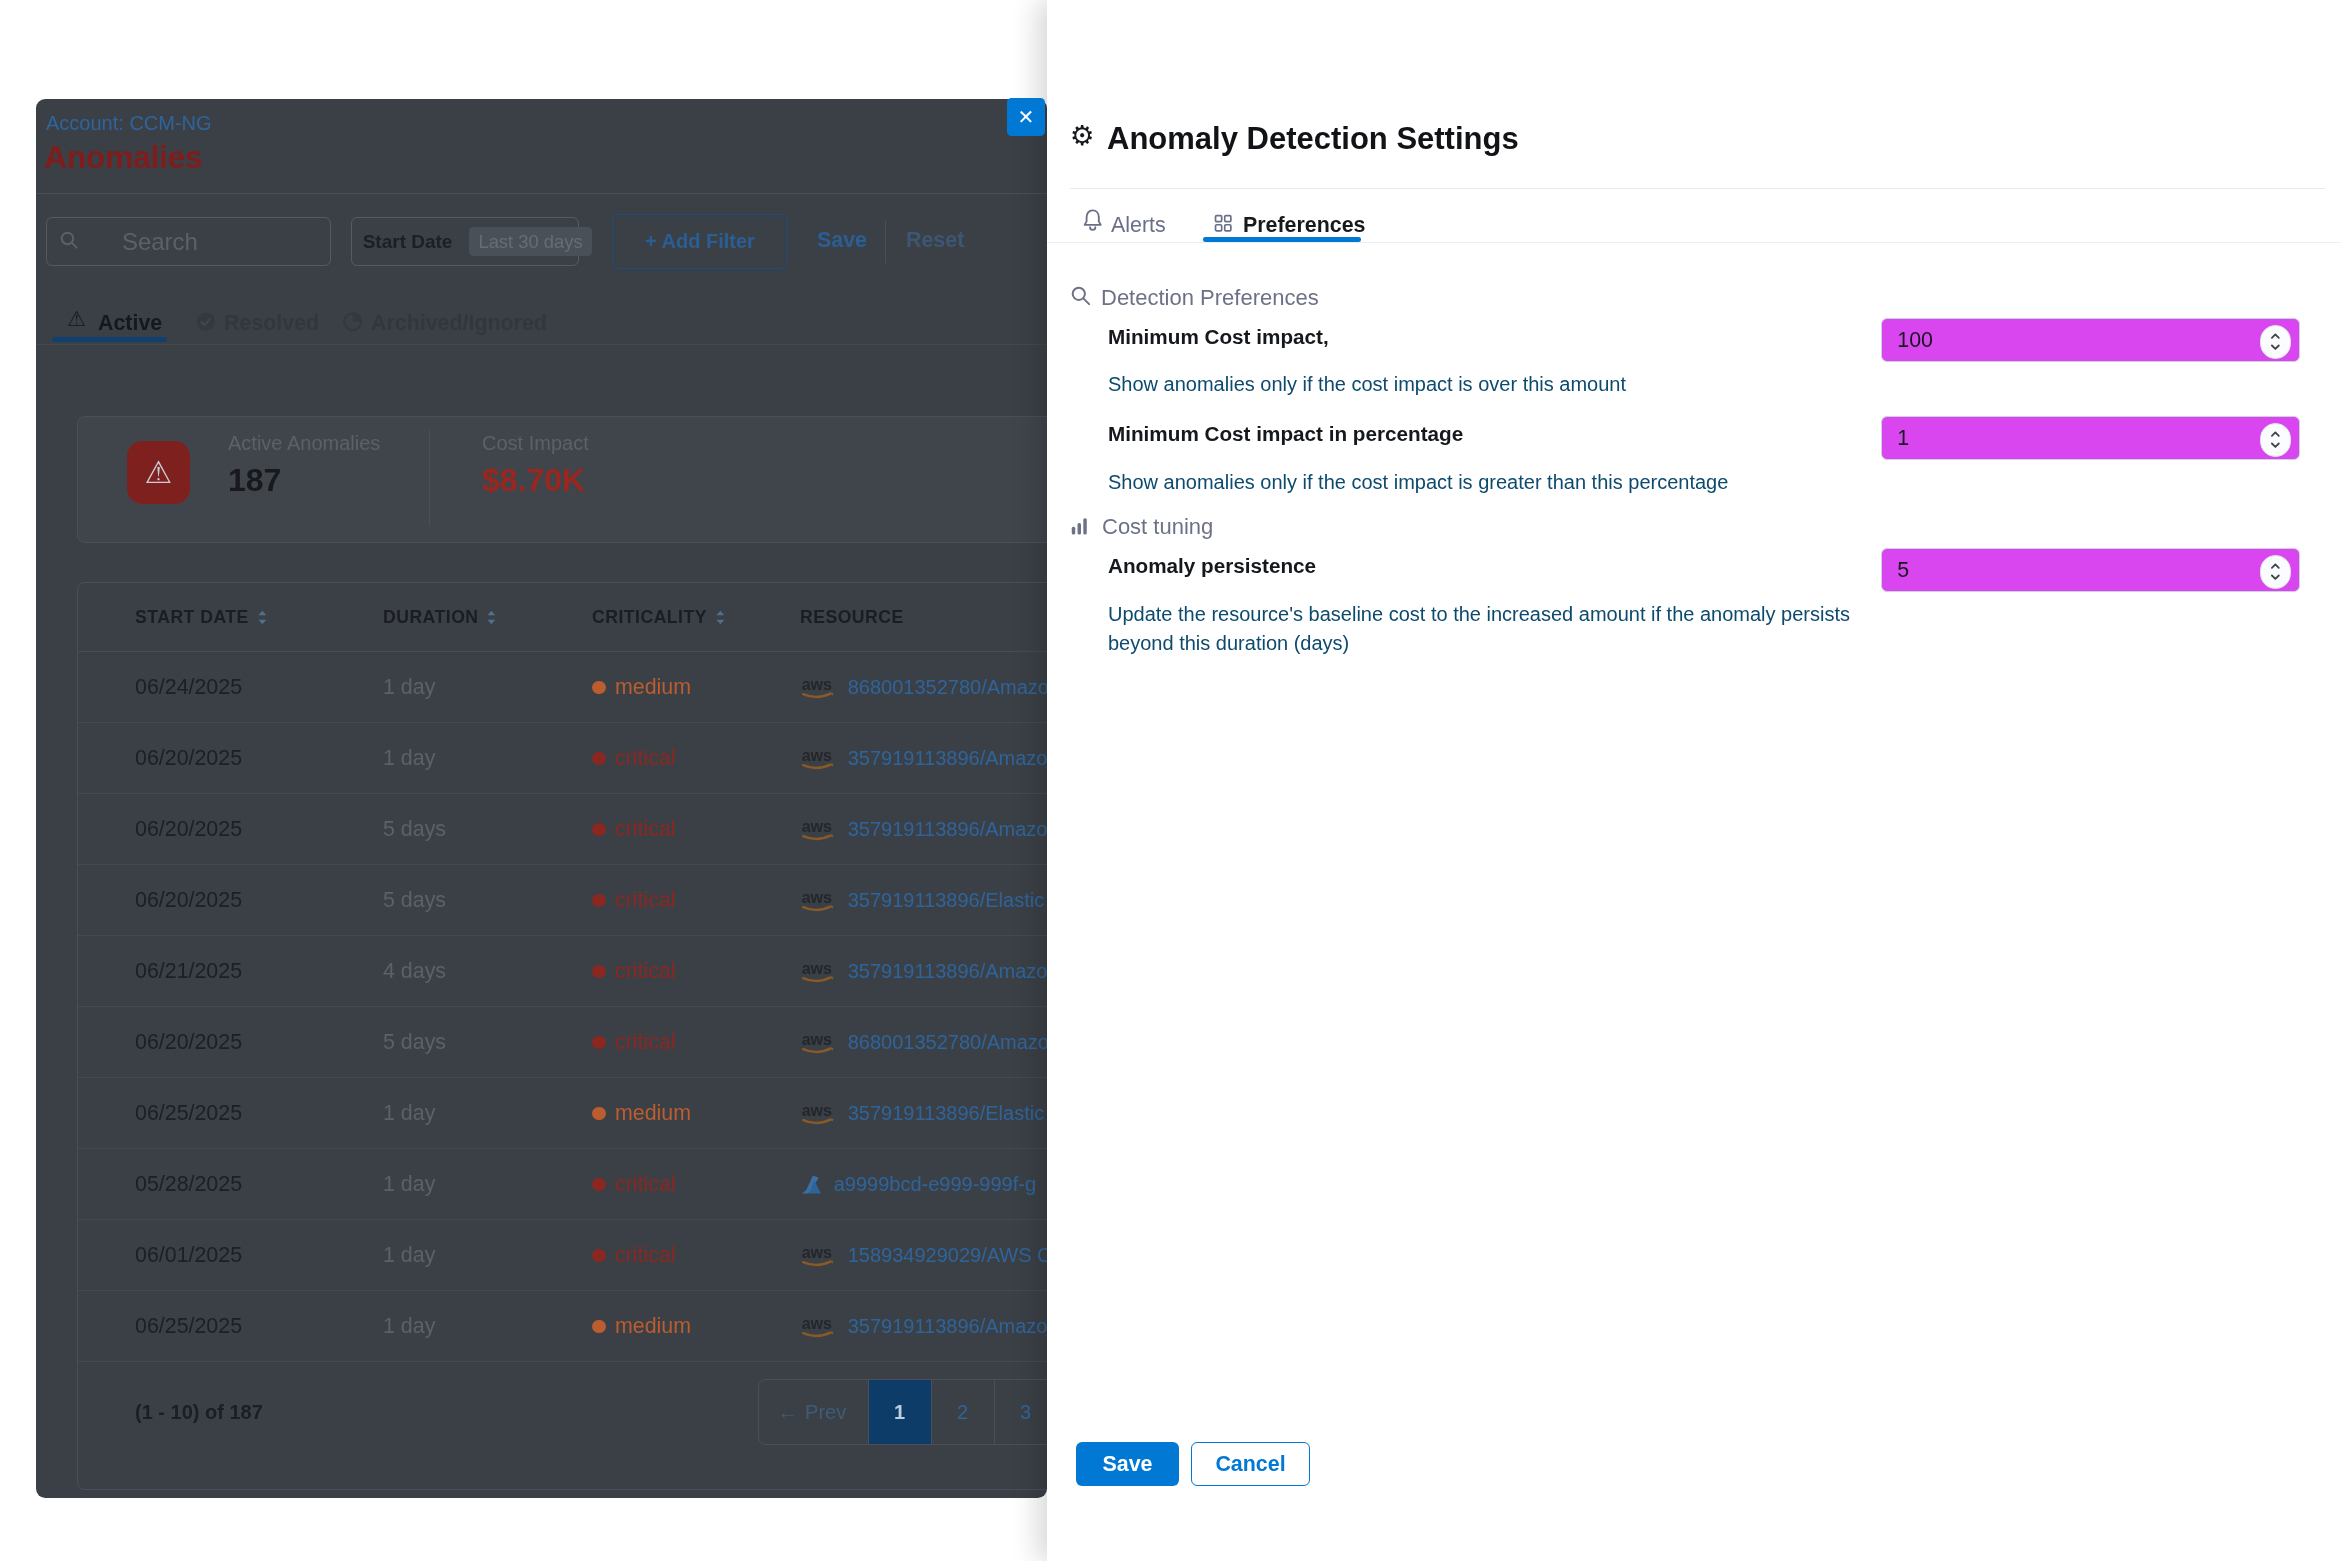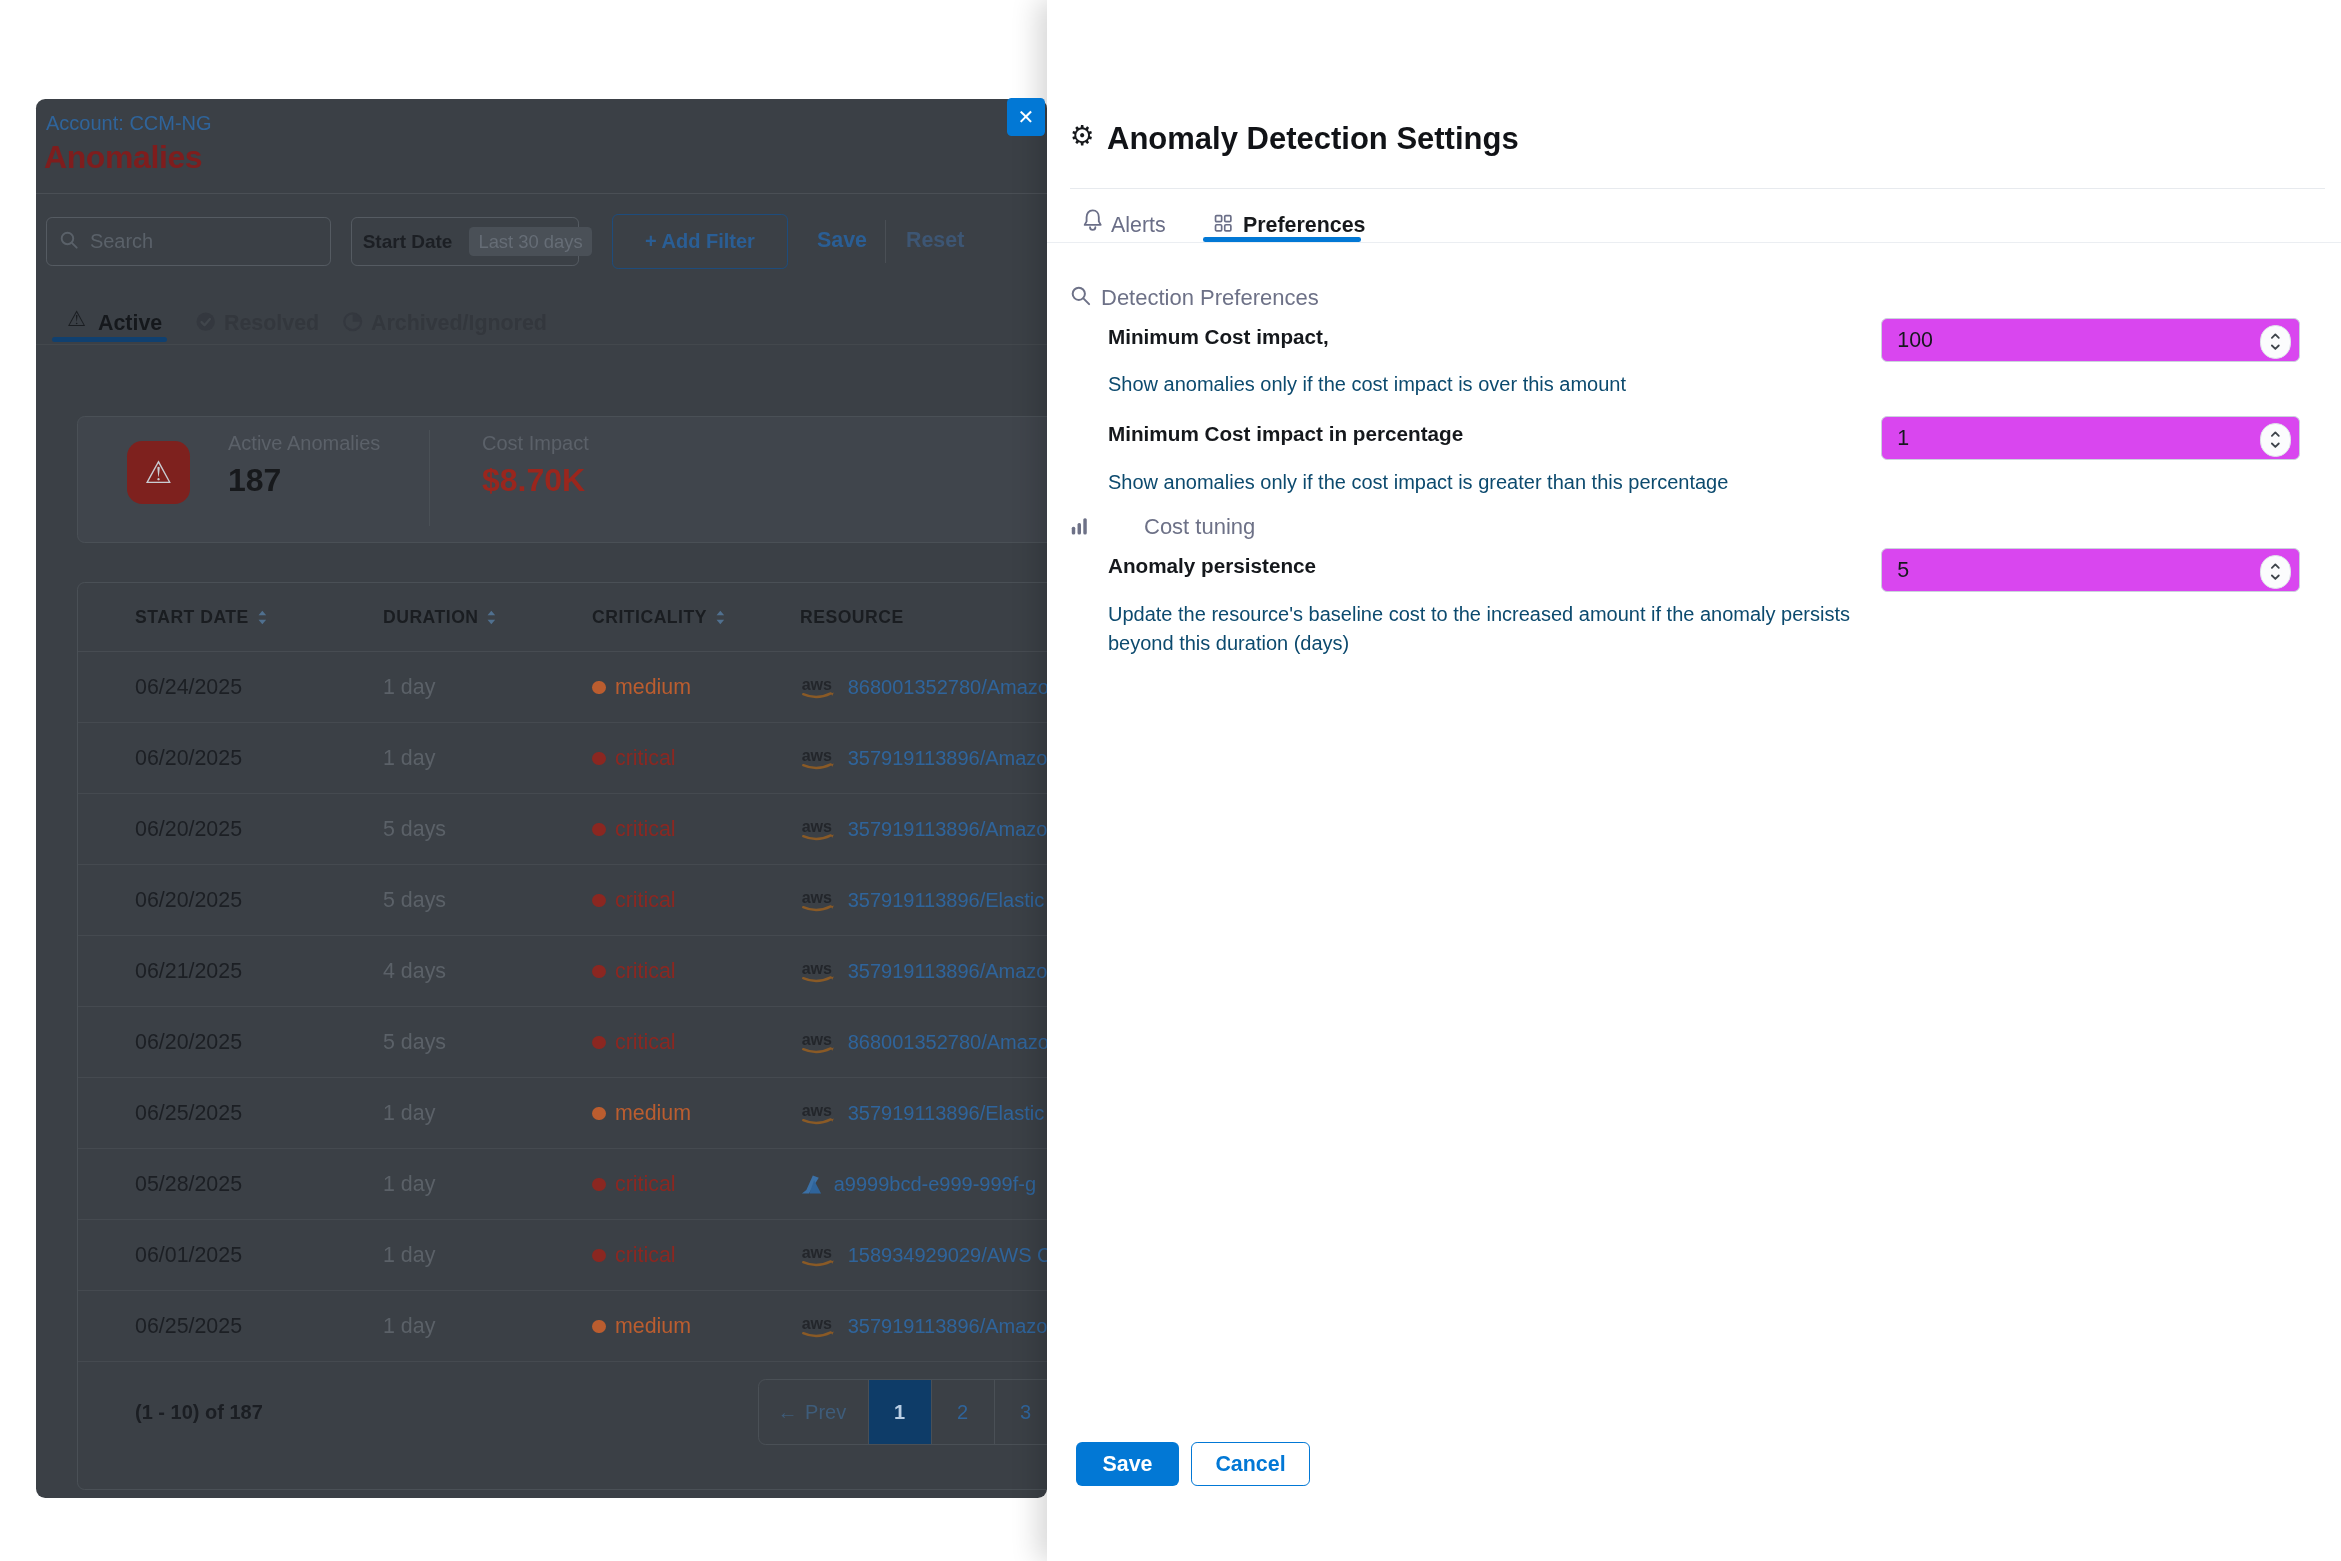--- a/index.html
+++ b/index.html
@@ -8,21 +8,21 @@
   .abs { position:absolute; }
 
   
   .modal-bg { left:36px; top:99px; width:1011px; height:1399px; background:#3B4046; border-radius:9.2px; z-index:1; }
   .m { z-index:2; }
   .account-link { left:46px; top:112px; font-size:20px; color:#2F649B; cursor:pointer; }
   .page-title { left:44px; top:139px; font-size:32px; font-weight:700; color:#7f1d1d; letter-spacing:-0.4px; }
   .m-div1 { left:36px; top:193px; width:1011px; height:0.8px; background:#4A4F55; }
 
   .search-box { left:46px; top:217px; width:285px; height:49px; border:1.5px solid #555B62; border-radius:6.1px; display:flex; align-items:center; padding:0 12.2px; gap:10.7px; background:transparent; }
-  .search-input { border:none; outline:none; background:transparent; font-size:20px; color:#BFC4CA; width:100%; font-family:inherit; }
+  .search-input { border:none; outline:none; background:transparent; font-size:24px; color:#BFC4CA; width:100%; font-family:inherit;margin-left:32px; }
   .search-input::placeholder { color:#5A6169; }
 
   .date-box { left:351px; top:217px; width:228px; height:49px; border:1.5px solid #555B62; border-radius:6.1px; display:flex; align-items:center; padding:0 10.7px; }
   .date-label { font-size:19px; font-weight:600; color:#1C1F24; white-space:nowrap; }
   .date-vsep { width:0.8px; height:24.5px; background:#565C63; margin:0 8.4px; }
   .date-chip { background:#4A5057; border-radius:4.6px; padding:3.8px 9.2px; font-size:18.4px; color:#666D76; white-space:nowrap; }
 
   .add-filter-btn { left:612px; top:214px; width:176px; height:55px; border:1.9px solid #1E4C7C; border-radius:6.1px; display:flex; align-items:center; justify-content:center; font-size:20px; font-weight:700; color:#2A5E95; background:transparent; cursor:pointer; }
   .save-link { left:817px; top:228px; font-size:21.4px; font-weight:700; color:#2A5E95; cursor:pointer; }
   .m-vsep { left:885px; top:220px; width:0.8px; height:43px; background:#4A4F55; }
@@ -442,21 +442,21 @@
   </span>
 </div>
 
 <span class="abs p sec-icon" style="left:1071px;top:516px">
   <svg width="20" height="20" viewBox="0 0 26 26">
       <rect x="1" y="14" width="4.5" height="10" rx="2" fill="#6D7187"></rect>
       <rect x="8.5" y="9" width="4.5" height="15" rx="2" fill="#6D7187"></rect>
       <rect x="16" y="3" width="4.5" height="21" rx="2" fill="#6D7187"></rect>
     </svg>
 </span>
-<span class="abs p sec-head" style="left:1144px;top:514px">Cost tuning</span>
+<span class="abs p sec-head" style="left:1102px;top:514px">Cost tuning</span>
 
 <span class="abs p set-label" style="left:1108px;top:554px">Anomaly persistence</span>
 <span class="abs p set-desc" style="left:1108px;top:582px;width:781px">Update the resource's baseline cost to the increased amount if the anomaly persists
 beyond this duration (days)</span>
 <div class="abs p num-input" style="left:1881px;top:548px">
   <input type="text" value="5" style="">
   <span class="stepper">
     <svg width="10.7" height="21.4" viewBox="0 0 14 28">
         <path d="M2.5 9 L7 4.5 L11.5 9" fill="none" stroke="#3F454C" stroke-width="2.4" stroke-linecap="round" stroke-linejoin="round"></path>
         <path d="M2.5 19 L7 23.5 L11.5 19" fill="none" stroke="#3F454C" stroke-width="2.4" stroke-linecap="round" stroke-linejoin="round"></path>

